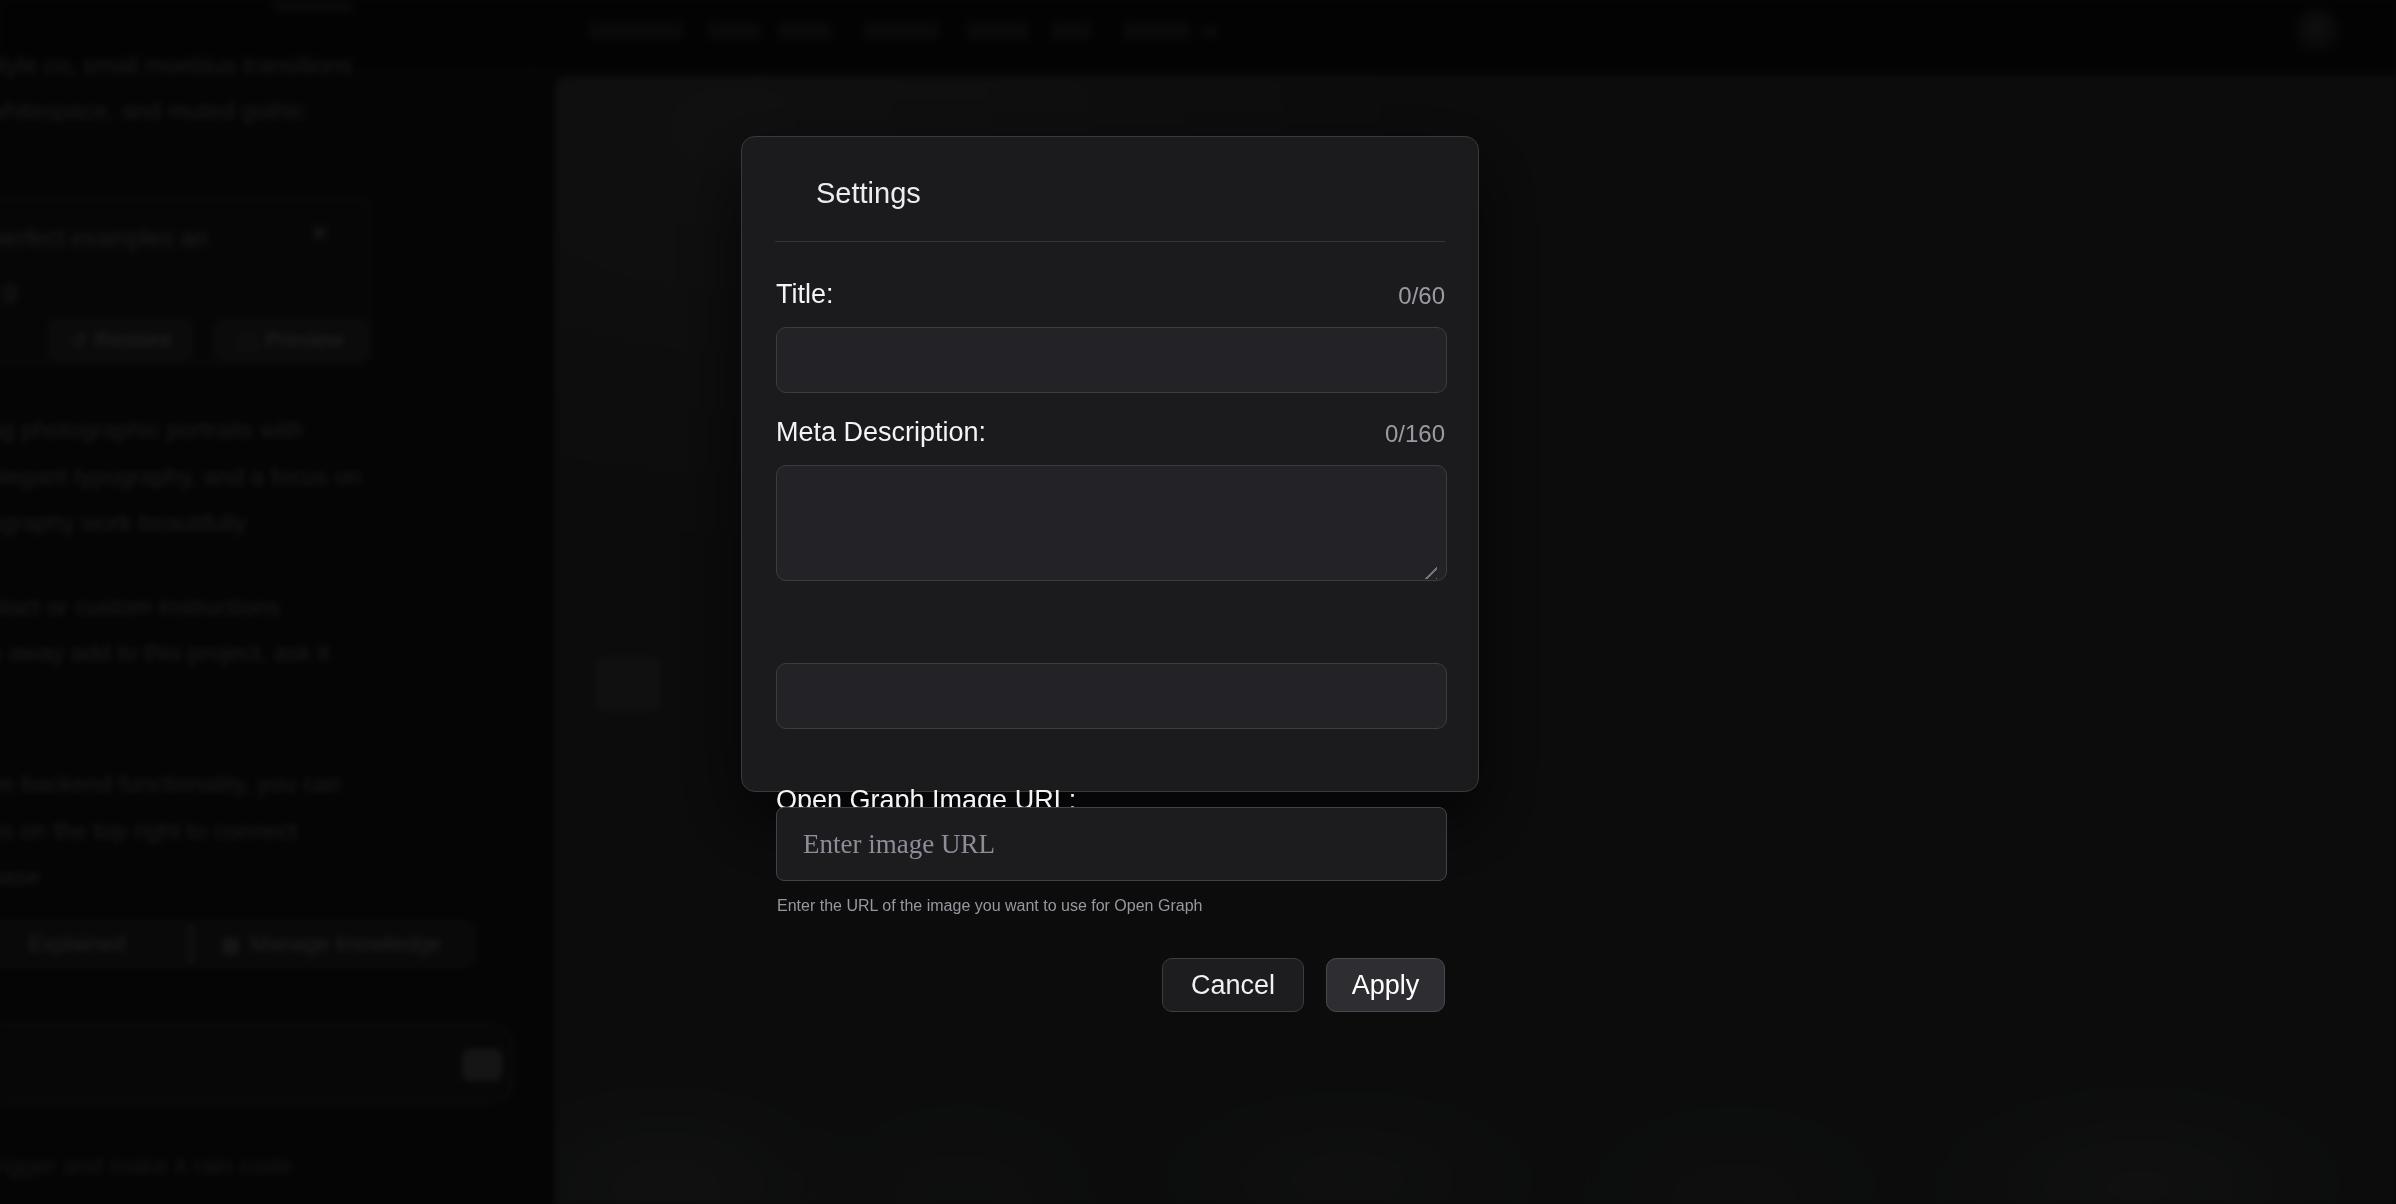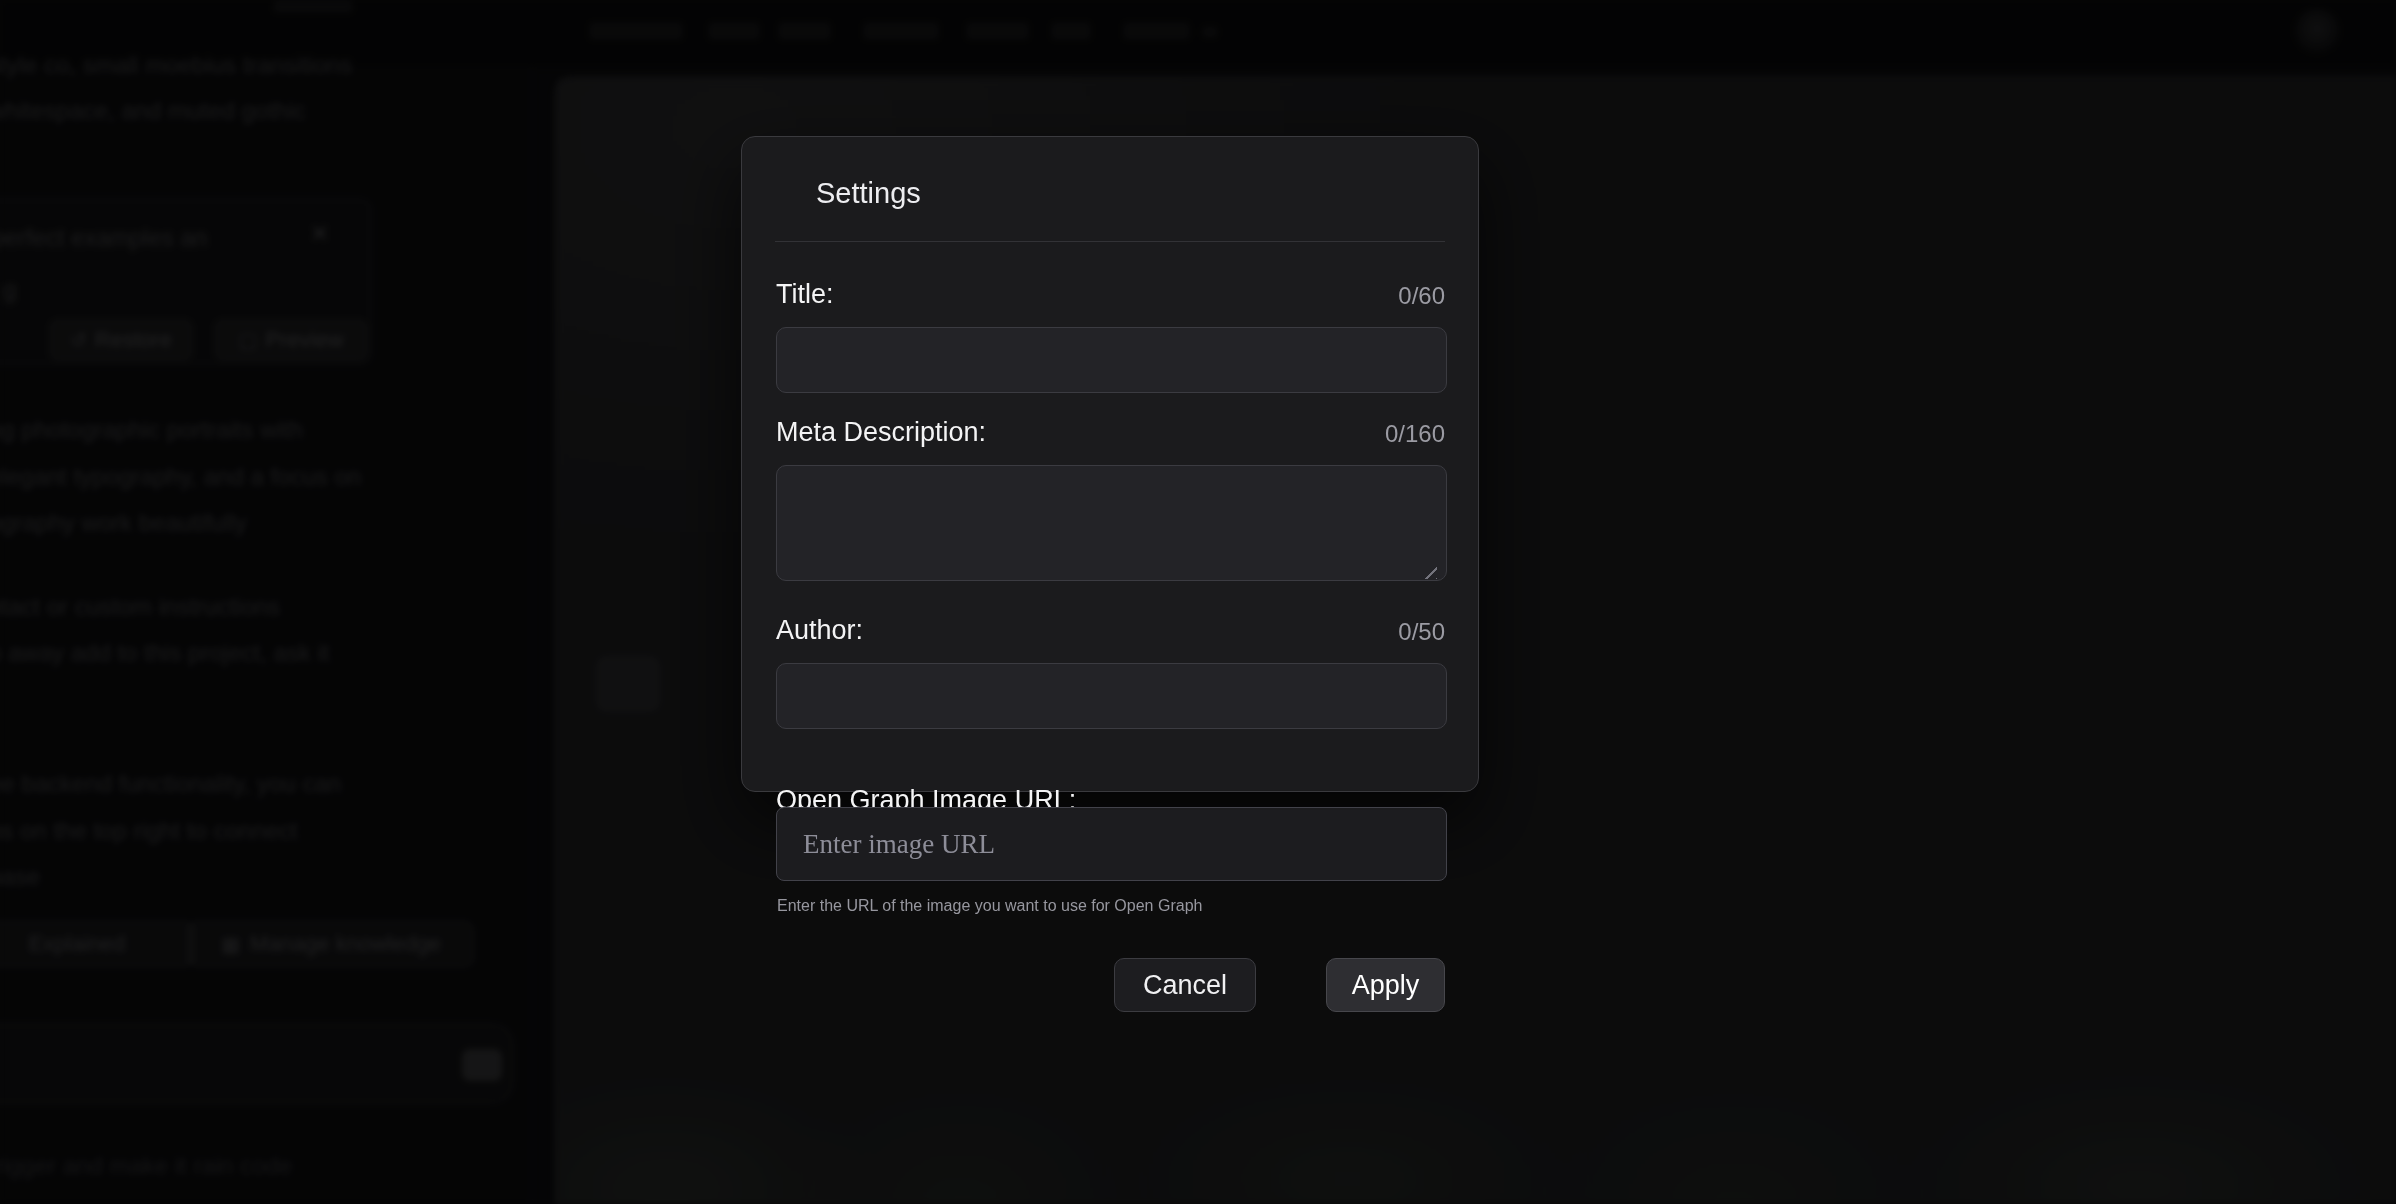--- a/index.html
+++ b/index.html
@@ -65,21 +65,21 @@
   .resize-handle{position:absolute;left:681px;top:428px;width:14px;height:14px;
     background:repeating-linear-gradient(135deg,transparent 0 3px,#73737c 3px 5px,transparent 5px 8px);
     clip-path:polygon(100% 0,100% 100%,0 100%);}
   .url-input{position:absolute;left:34px;width:671px;box-sizing:border-box;background:#1c1c1f;
     border:1px solid #42424a;border-radius:8px;color:#f4f4f5;font-size:27px;padding:0 26px;
     font-family:Liberation Serif, serif;outline:none;}
   .url-input::placeholder{color:#8d8d98;}
   .helper-text{position:absolute;left:35px;top:760px;font-size:16px;color:#97979f;}
   .btn-row{position:absolute;right:33px;top:821px;display:flex;gap:22px;}
   .btn{height:54px;border-radius:10px;font-size:27px;font-family:"Liberation Sans",sans-serif;
-    display:flex;align-items:center;justify-content:center;cursor:pointer;box-sizing:border-box;margin-left:48px;}
+    display:flex;align-items:center;justify-content:center;cursor:pointer;box-sizing:border-box;}
   .btn-cancel{width:142px;background:#1d1d20;border:1px solid #3c3c41;color:#f0f0f2;}
   .btn-apply{width:119px;background:#2e2e32;border:1px solid #47474c;color:#ffffff;}
   .icon-glyph{font-size:20px;opacity:0.9;}
 </style>
 </head>
 <body>
 
 <div class="screen">
 
   <div class="bg-layer">
@@ -160,24 +160,20 @@
     </div>
     <input class="txt-input" style="top: 190px; height: 66px;" value="">
 
     <div class="label-row" style="top:280px">
       <span class="field-label">Meta Description:</span>
       <span class="field-counter">0/160</span>
     </div>
     <textarea class="txt-area" style="top: 328px; height: 116px;"></textarea>
     <div class="resize-handle"></div>
 
-    <div class="label-row" style="top:478px">
-      <span class="field-label">Author:</span>
-      <span class="field-counter">0/50</span>
-    </div>
     <input class="txt-input" style="top: 526px; height: 66px;" value="">
 
     <div class="label-row" style="top:648px">
       <span class="field-label">Open Graph Image URL:</span>
     </div>
     <input class="url-input" style="top: 670px; height: 74px;" placeholder="Enter image URL">
     <div class="helper-text">Enter the URL of the image you want to use for Open Graph</div>
 
     <div class="btn-row">
       <div class="btn btn-cancel">Cancel</div>

